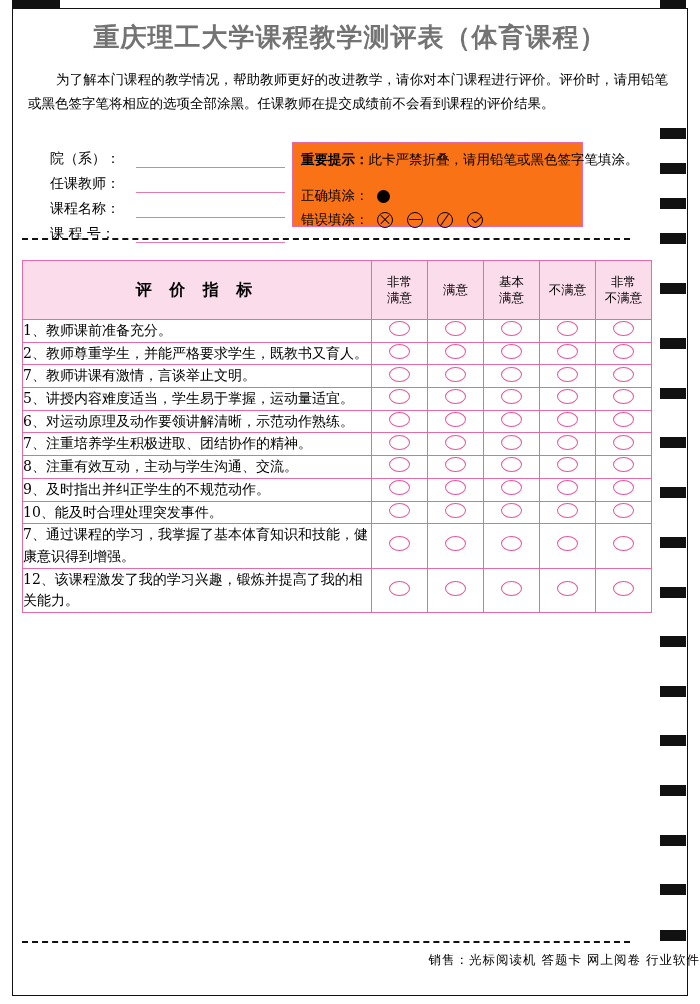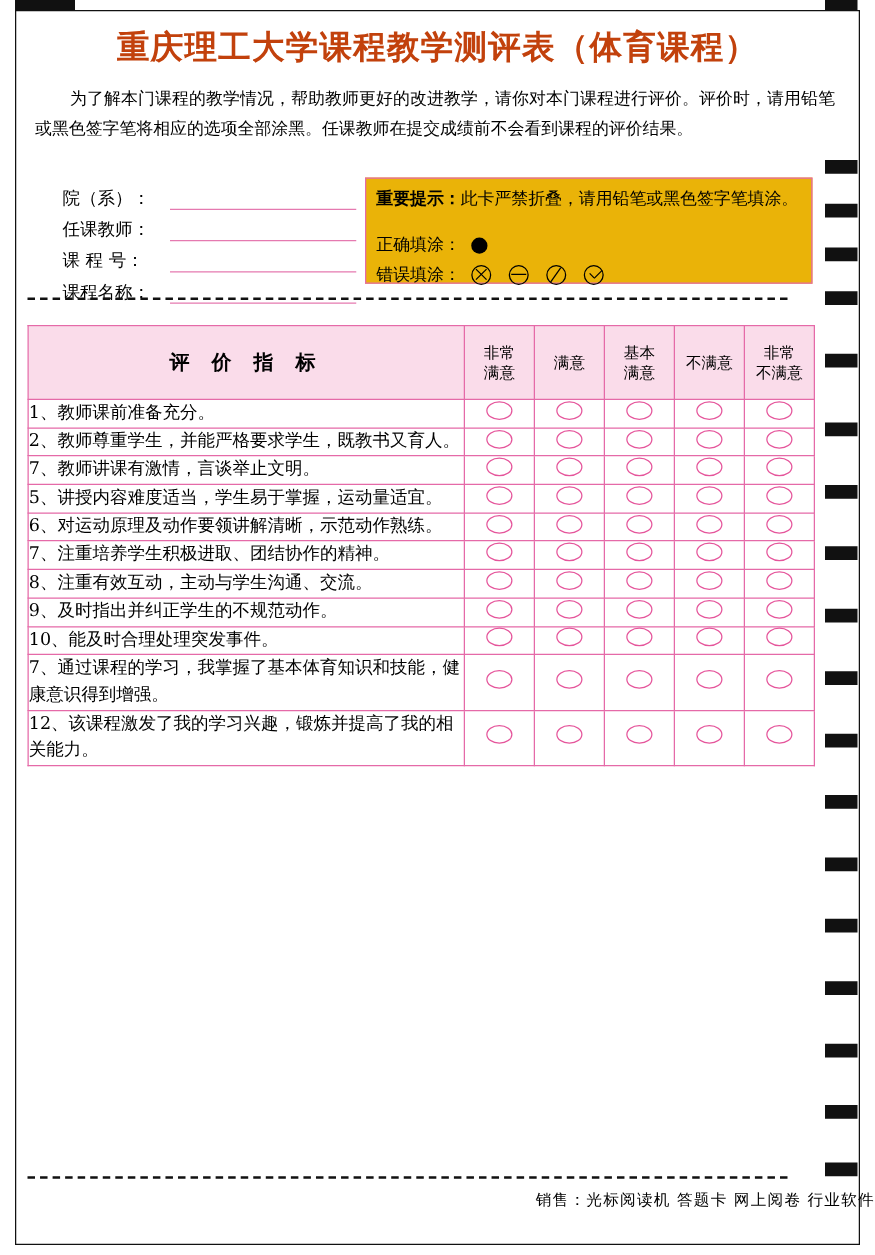--- a/index.html
+++ b/index.html
@@ -32,21 +32,21 @@
   .title {
     position: absolute;
     left: 40px;
     top: 20px;
     width: 620px;
     text-align: center;
     font-family: "DejaVu Serif", serif;
     font-weight: bold;
     font-size: 26px;
     letter-spacing: 1px;
-    color: #c2410c;
+    color: #737373;
   }
   .intro {
     position: absolute;
     left: 28px;
     top: 68px;
     width: 640px;
     font-family: "DejaVu Serif", serif;
     font-size: 13.5px;
     line-height: 1.75;
     color: #000;
@@ -79,25 +79,25 @@
     flex: 1;
     border-bottom: 1px solid #e57ab0;
     height: 16px;
   }
 
   
   .notice {
     position: absolute;
     left: 292px;
     top: 142px;
-    width: 358px;
+    width: 291px;
     height: 85px;
     border: 1px solid #e56aa8;
     box-sizing: border-box;
-    background: #eab308;
+    background: #f97316;
   }
   .notice-line1 {
     position: absolute;
     left: 8px;
     top: 6px;
     width: 344px;
     font-family: "DejaVu Serif", serif;
     font-size: 13.5px;
     line-height: 1.5;
   }
@@ -274,25 +274,25 @@
   <div class="fields">
     <div class="field-row">
       <span class="field-label">院（系）：</span>
       <span class="field-line"></span>
     </div>
     <div class="field-row">
       <span class="field-label">任课教师：</span>
       <span class="field-line"></span>
     </div>
     <div class="field-row">
+      <span class="field-label">课程名称：</span>
+      <span class="field-line"></span>
+    </div>
+    <div class="field-row">
       <span class="field-label">课 程 号：</span>
-      <span class="field-line"></span>
-    </div>
-    <div class="field-row">
-      <span class="field-label">课程名称：</span>
       <span class="field-line"></span>
     </div>
   </div>
 
   <div class="notice">
     <div class="notice-line1">
       <b>重要提示：</b><span>此卡严禁折叠，请用铅笔或黑色签字笔填涂。</span>
     </div>
     <div class="notice-correct">
       <span>正确填涂：</span>

